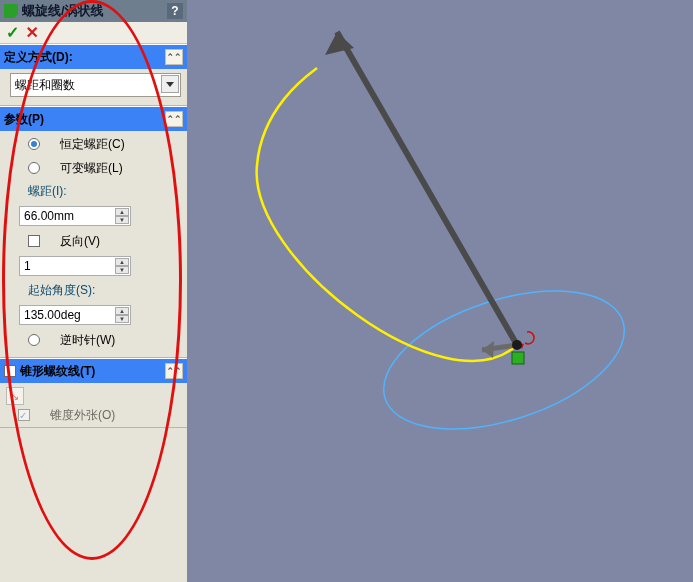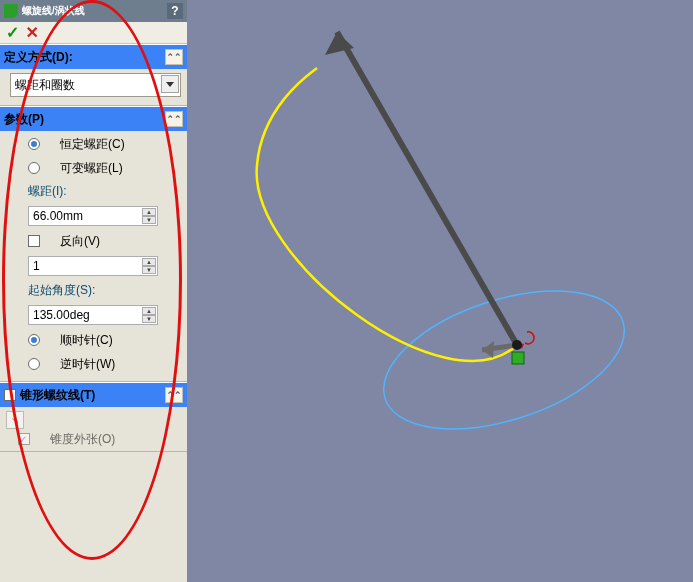--- a/index.html
+++ b/index.html
@@ -25,23 +25,23 @@
     align-items: center;
     padding: 0 4px;
     gap: 4px;
   }
   .title-icon {
     width: 14px; height: 14px;
     background: #2aa02a;
     border-radius: 0 0 6px 0;
   }
   .title-text {
-    font-size: 10px;
+    font-size: 13px;
     font-weight: bold;
-    color: #ffffff;
+    color: #0f172a;
     flex: 1;
     white-space: nowrap;
   }
   .help-btn {
     width: 16px; height: 16px;
     line-height: 16px;
     text-align: center;
     color: #fff;
     font-weight: bold;
     background: #5a6a7b;
@@ -150,23 +150,23 @@
     content: "✓";
     font-size: 10px;
     color: #3a7fd5;
     position: relative;
     top: -2px;
   }
   .disabled { opacity: 0.55; }
 
   .field-label { padding-left: 18px; color: #0c4a6e; }
   .num-input {
-    margin-left: 18px;
+    margin-left: 9px;
     height: 20px;
-    width: 130px;
+    width: 112px;
     background: #fff;
     border: 1px solid #adadad;
     padding: 0 4px;
     display: flex;
     align-items: center;
     position: relative;
   }
   .spinner {
     position: absolute;
     right: 1px; top: 1px;
@@ -295,24 +295,20 @@
       <div class="field-label">起始角度(S):</div>
       <div class="num-input">
         <span>135.00deg</span>
         <div class="spinner">
             <div>▲</div>
             <div>▼</div>
           </div>
       </div>
 
       <div class="radio-row">
-        <div class="radio checked"></div>
-        <span>顺时针(C)</span>
-      </div>
-      <div class="radio-row">
         <div class="radio"></div>
         <span>逆时针(W)</span>
       </div>
 
     </div>
   </div>
 
   <div class="section">
     <div class="sec-header">
       <div class="checkbox" style="margin-right:4px"></div>

